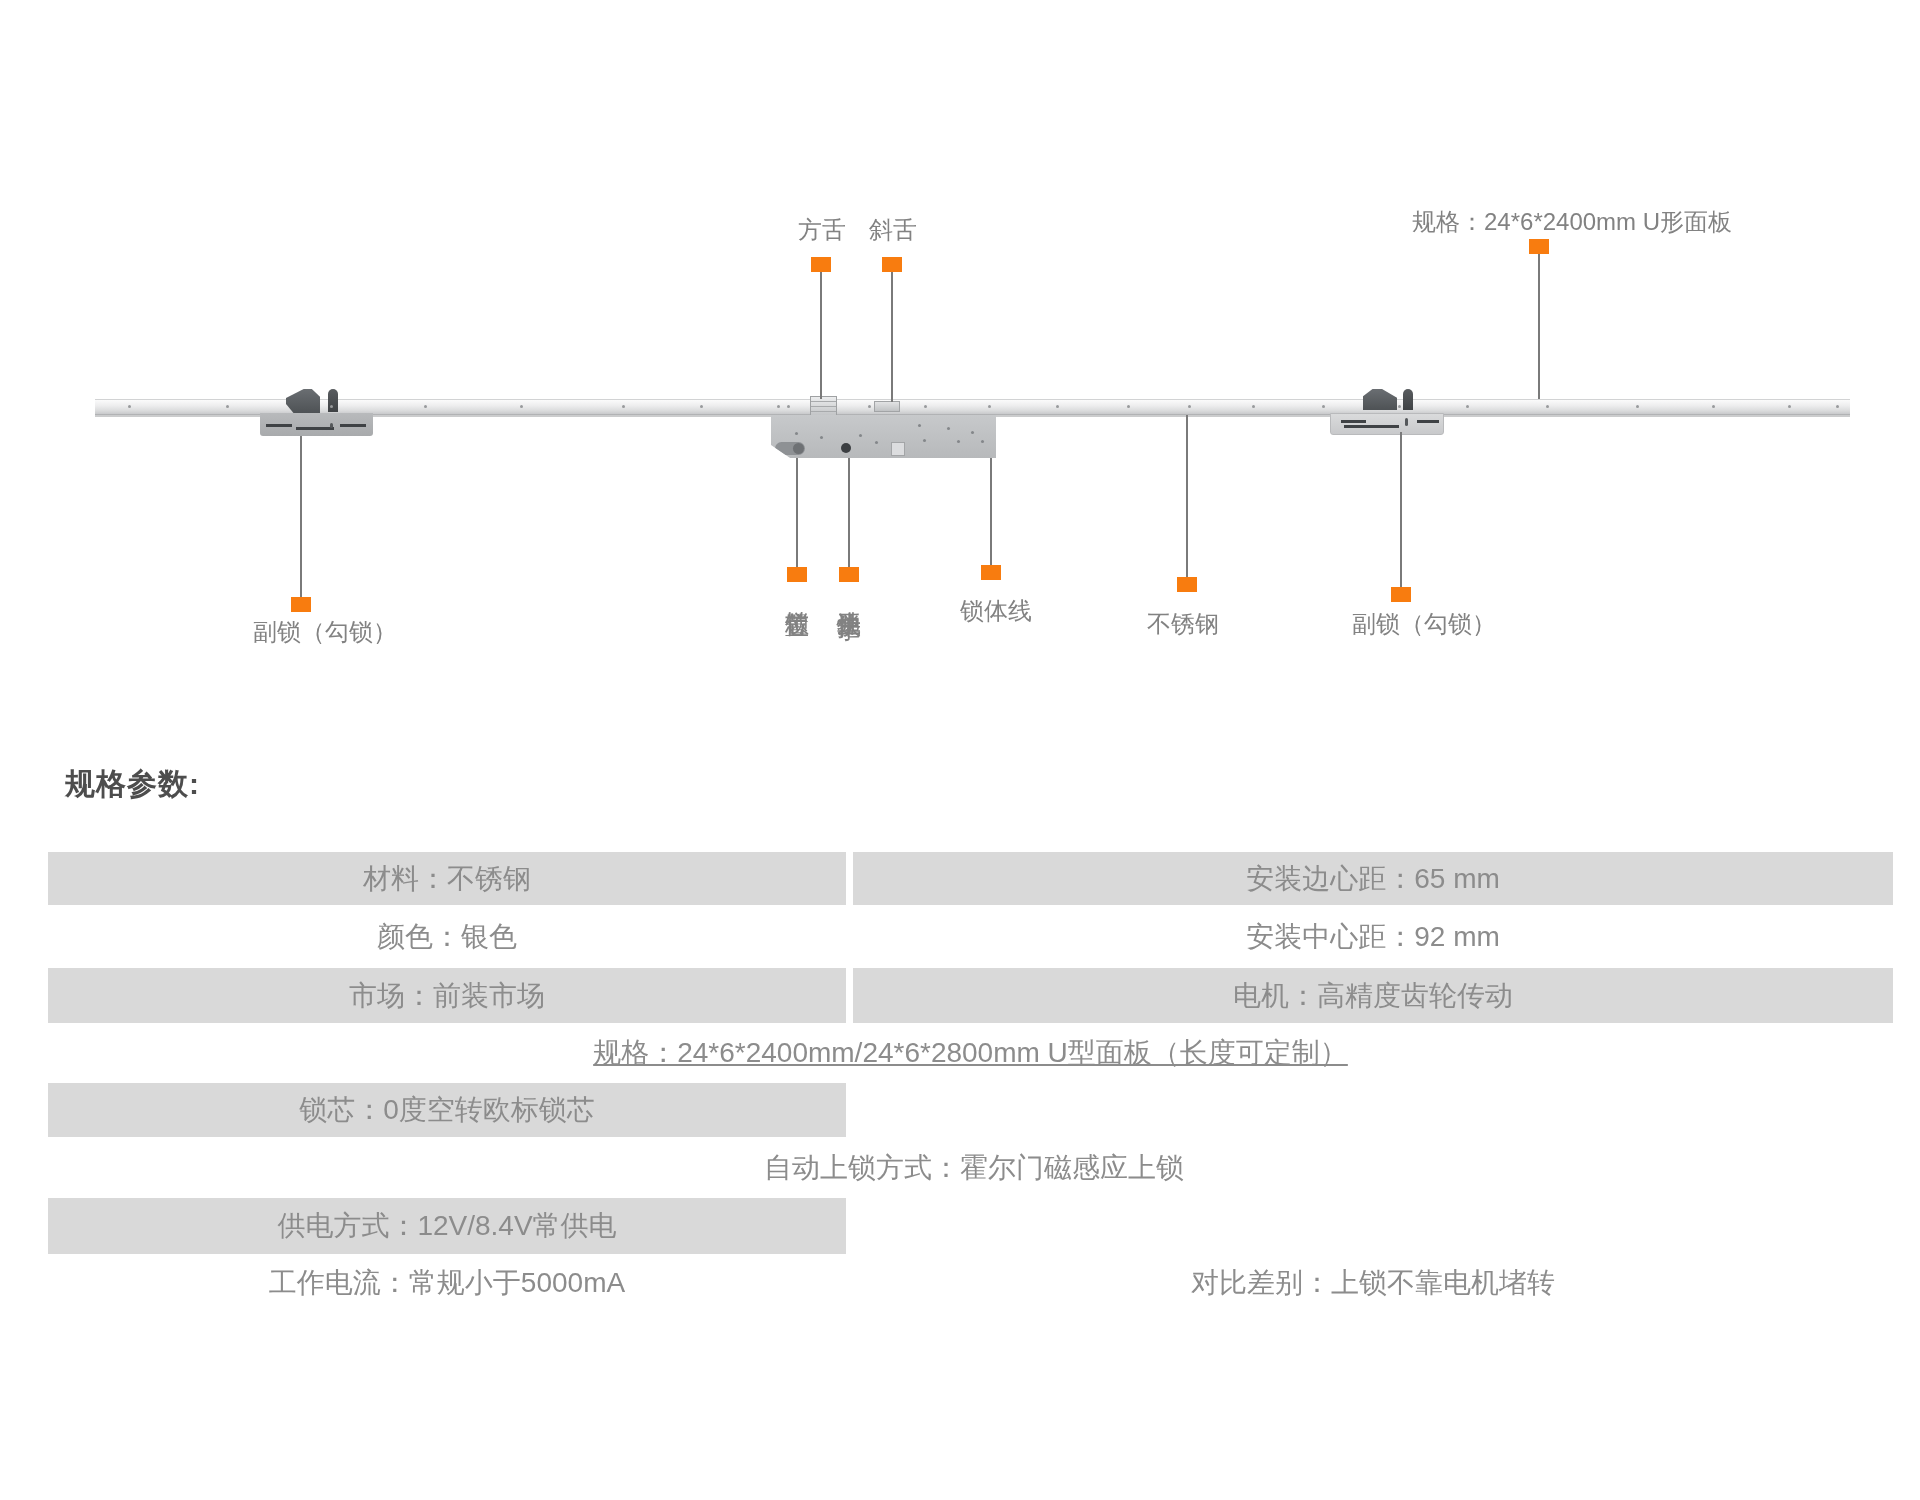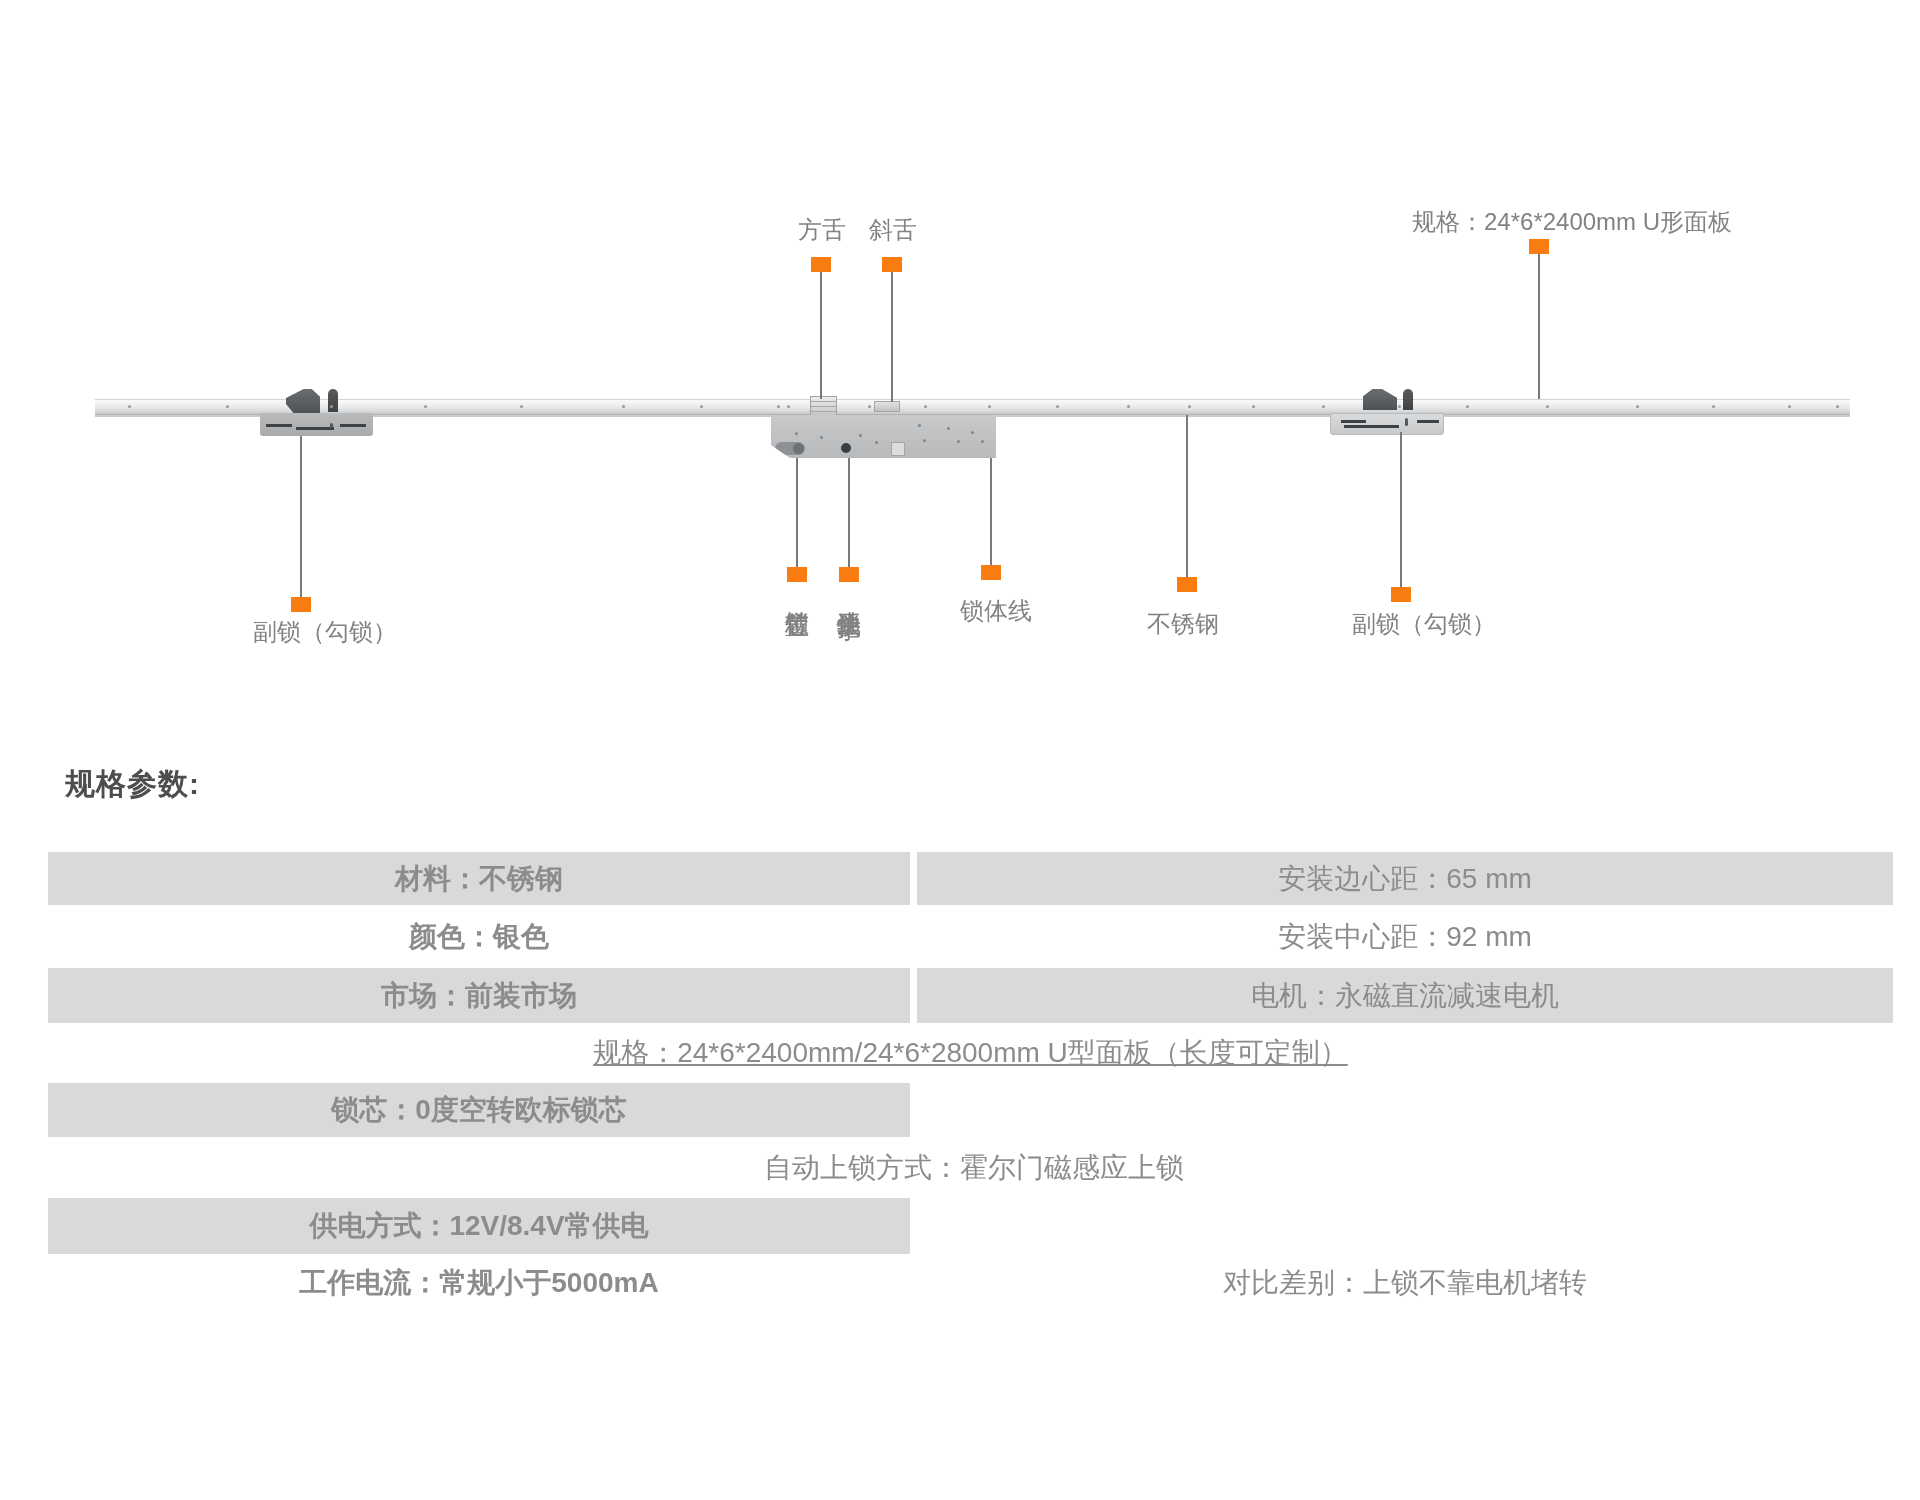--- a/index.html
+++ b/index.html
@@ -83,21 +83,21 @@
   .specs-heading{
     position:absolute;left:65px;top:764px;margin:0;
     font-size:30px;font-weight:bold;color:var(--headingtext);letter-spacing:1px;
   }
   #spec-table{position:absolute;left:48px;top:852px;width:1845px;}
   .spec-row{display:flex;align-items:stretch;}
   .spec-row .cell{
     display:flex;align-items:center;justify-content:center;
     font-size:28px;color:var(--tabletext);
   }
-  .cell.left{width:862px;font-weight:bold;}
+  .cell.left{width:798px;}
   .gap{width:7px;}
   .cell.right{flex:1;}
   .cell.full-cell{width:100%;text-decoration:underline;}
   .spec-row.shaded .cell{background:var(--shade);}
 </style>
 </head>
 <body>
 
 <div class="diagram" id="diagram">
 
@@ -214,21 +214,21 @@
       <div class="cell right">安装边心距：65 mm</div>
     </div>
     <div class="spec-row" style="height: 63px; text-align: center;">
       <div class="cell left">颜色：银色</div>
       <div class="gap"></div>
       <div class="cell right">安装中心距：92 mm</div>
     </div>
     <div class="spec-row shaded" style="height: 55px;">
       <div class="cell left">市场：前装市场</div>
       <div class="gap"></div>
-      <div class="cell right">电机：永磁直流减速电机</div>
+      <div class="cell right">电机：高精度齿轮传动</div>
     </div>
     <div class="spec-row" style="height: 60px;">
       <div class="cell full-cell">规格：24*6*2400mm/24*6*2800mm U型面板（长度可定制）</div>
     </div>
     <div class="spec-row shaded" style="height: 54px;">
       <div class="cell left">锁芯：0度空转欧标锁芯</div>
       <div class="gap"></div>
     </div>
     <div class="spec-row" style="height: 61px;">
       <div class="gap"></div>

